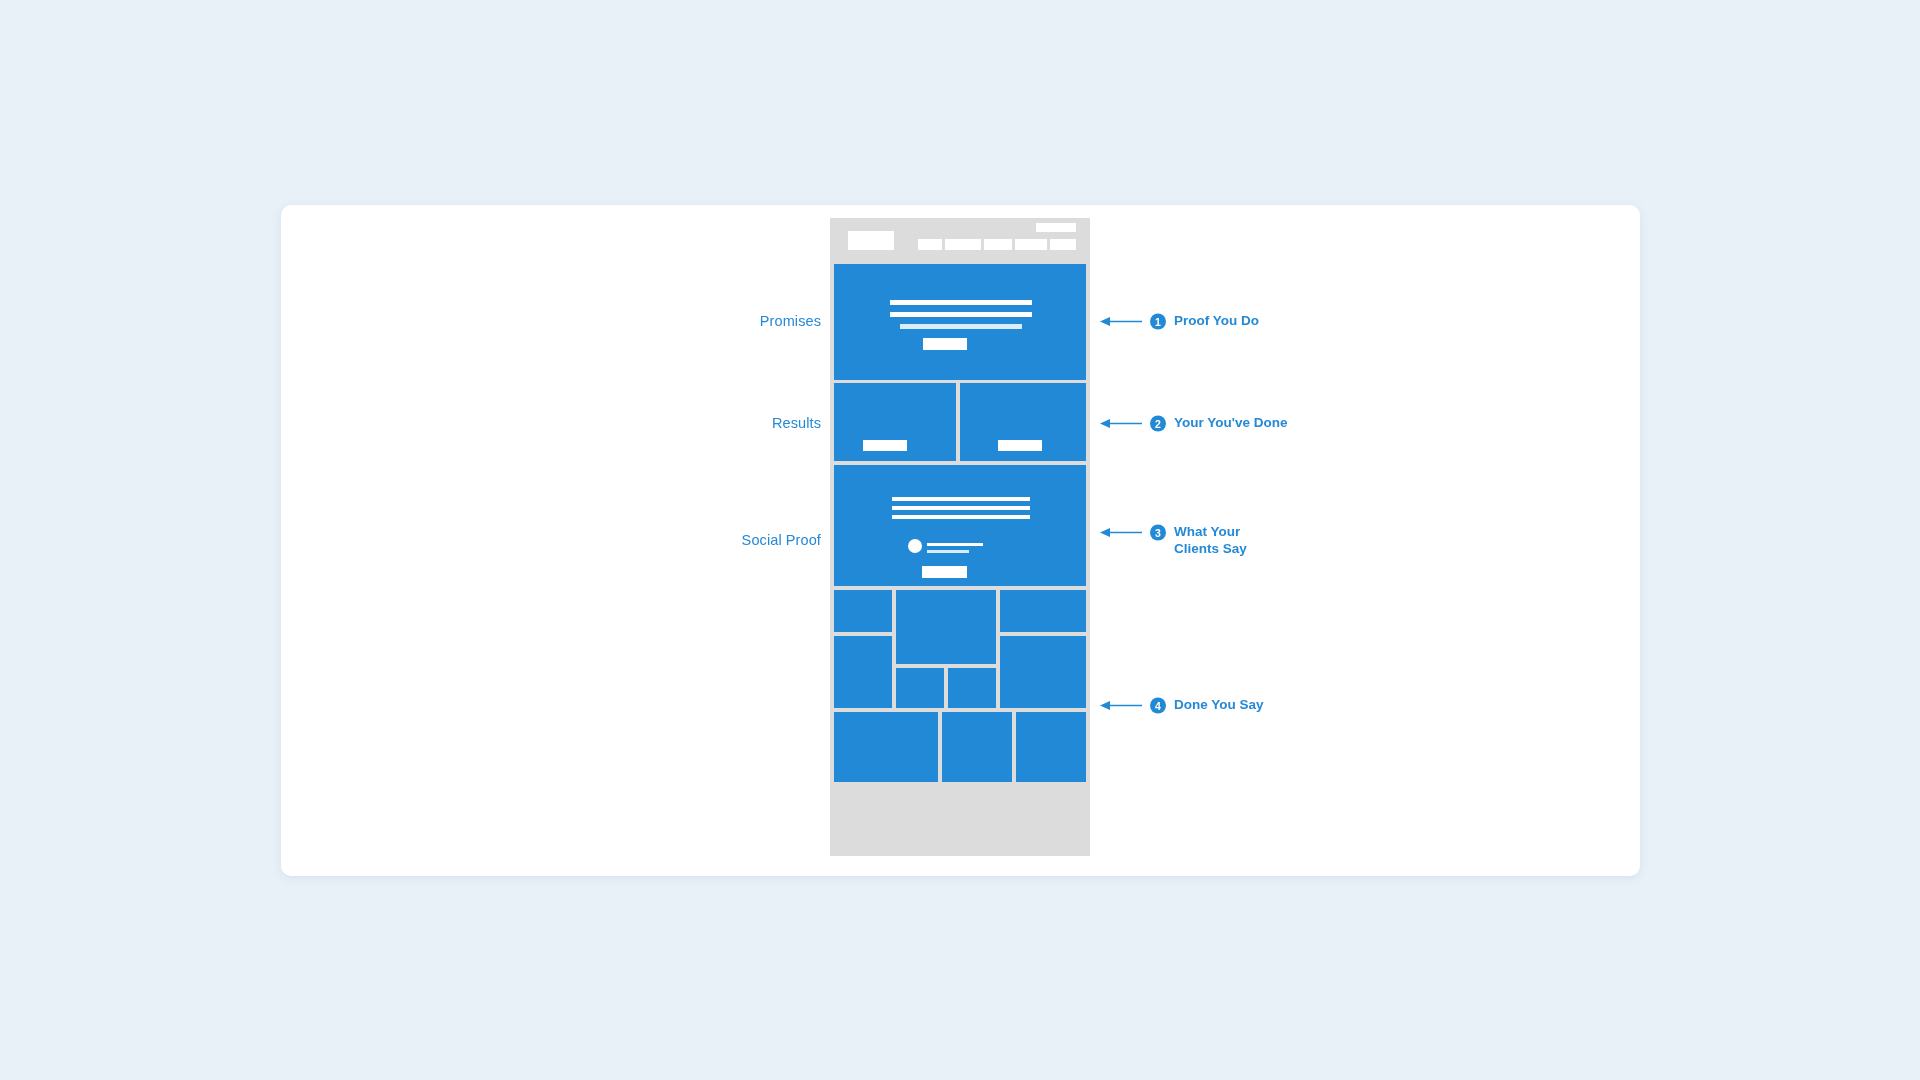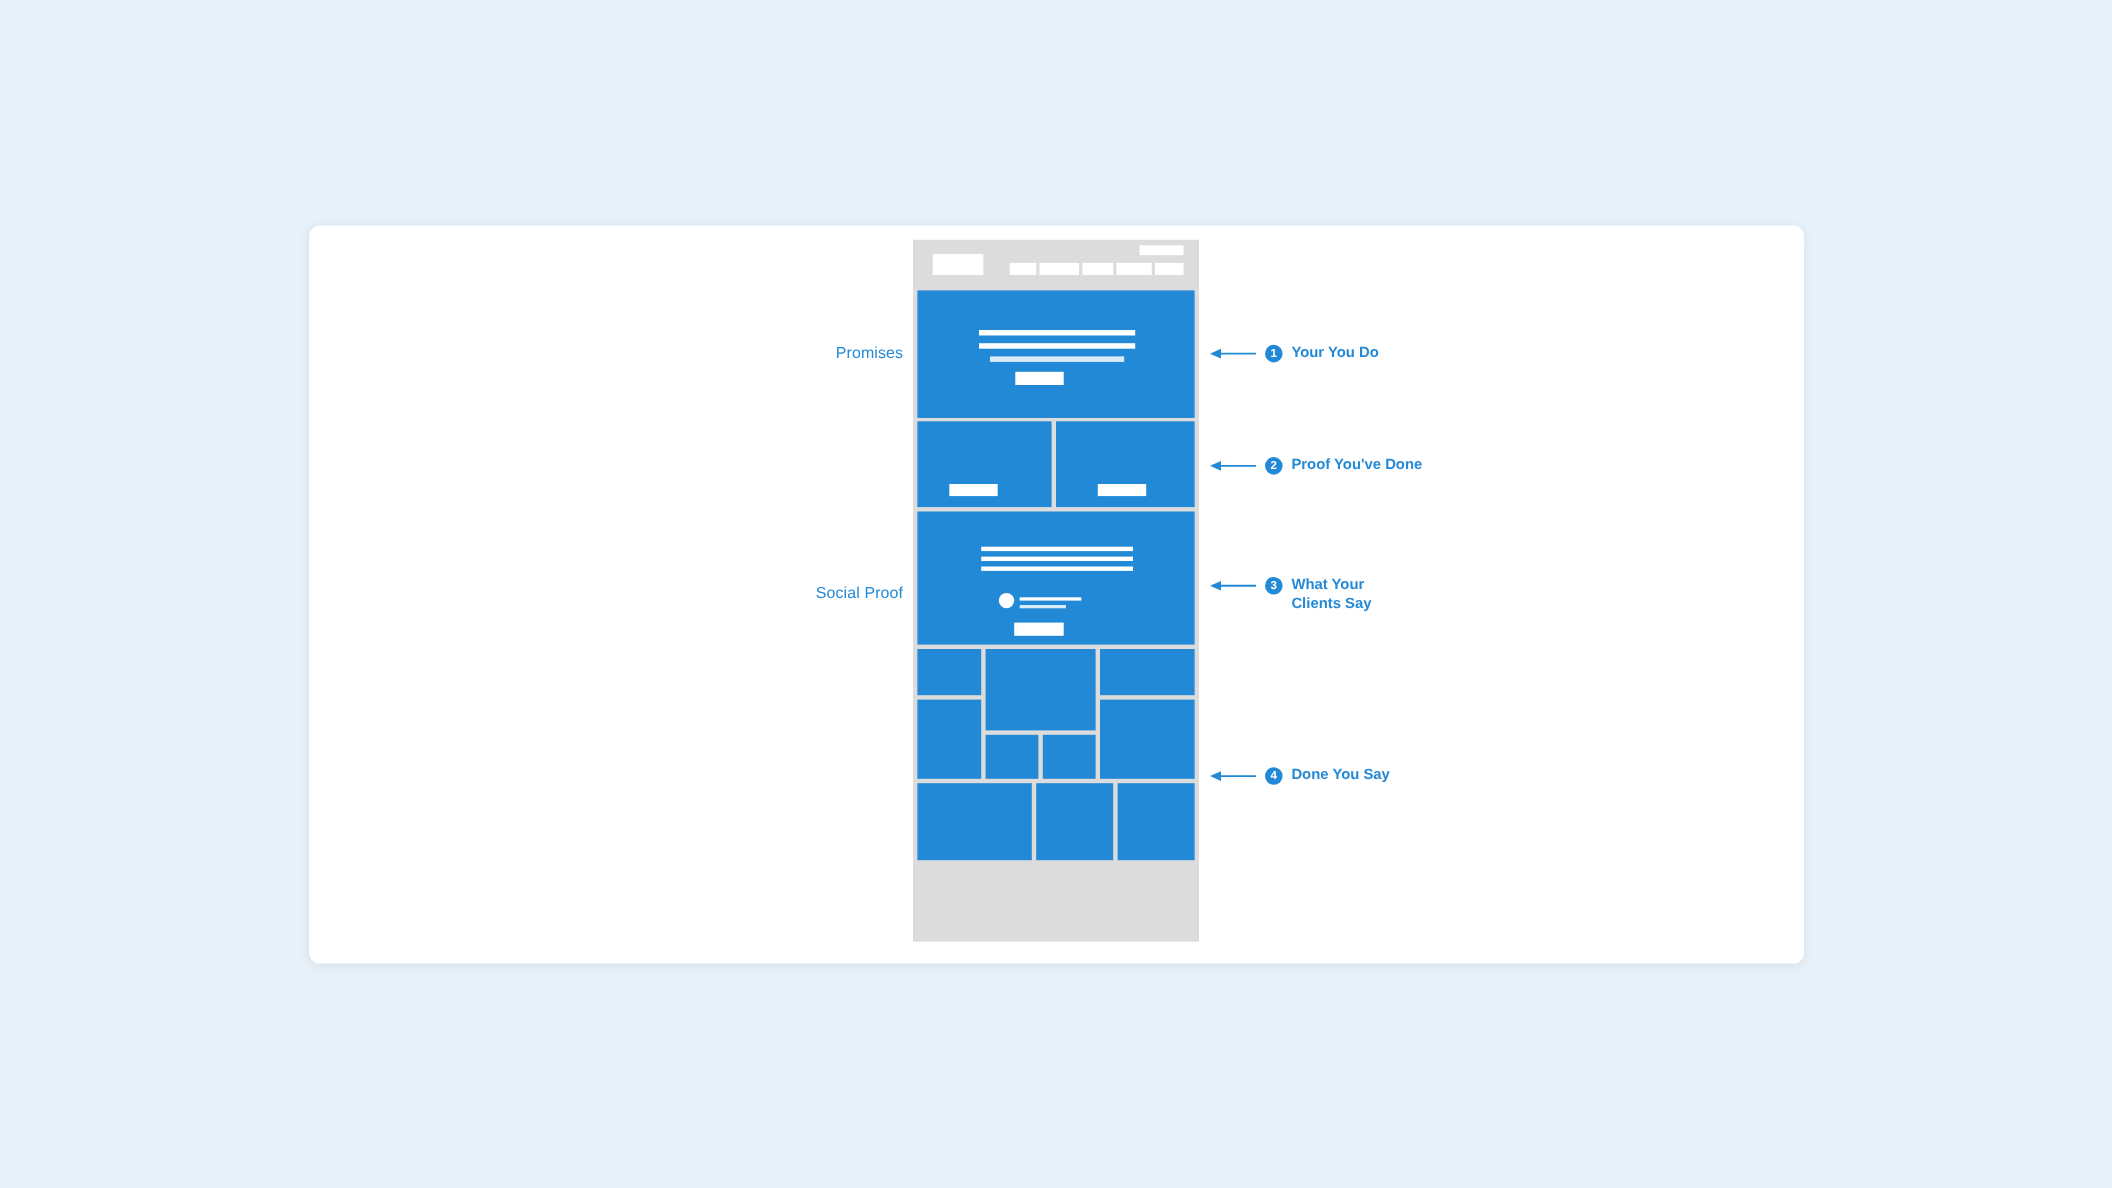--- a/index.html
+++ b/index.html
@@ -139,20 +139,21 @@
     max-width: 120px;
   }
 </style>
 </head>
 <body>
 
 <div id="canvas-card">
 
   <div class="stage-label" style="left:0px; top:116px; width:540px;">Promises</div>
 
+  <div class="stage-label" style="left:0px; top:218px; width:540px;">Results</div>
 
   <div class="stage-label" style="left:0px; top:335px; width:540px;text-align:right;">Social Proof</div>
 
 
   <div id="browser-mock" style="left:549px; top:13px;">
 
     <div id="mock-header">
       <div id="mock-logo"></div>
       <div id="mock-utility-bar"></div>
       <div id="mock-nav">
@@ -204,30 +205,30 @@
     <div class="panel" style="left:186px; top:494px; width:70px;  height:70px;"></div>
 
   </div>
 
   <div class="annotation" style="left:819px; top:116px;">
     <svg class="ann-arrow" width="42" height="10" viewBox="0 0 42 10">
       <line x1="10" y1="5" x2="42" y2="5" stroke="#2189d6" stroke-width="1.6"></line>
       <polygon points="0,5 10,0.6 10,9.4" fill="#2189d6"></polygon>
     </svg>
     <div class="ann-badge">1</div>
-    <div class="ann-text">Your You Do</div>
+    <div class="ann-text">Proof You Do</div>
   </div>
 
   <div class="annotation" style="left:819px; top:218px;">
     <svg class="ann-arrow" width="42" height="10" viewBox="0 0 42 10">
       <line x1="10" y1="5" x2="42" y2="5" stroke="#2189d6" stroke-width="1.6"></line>
       <polygon points="0,5 10,0.6 10,9.4" fill="#2189d6"></polygon>
     </svg>
     <div class="ann-badge">2</div>
-    <div class="ann-text">Proof You've Done</div>
+    <div class="ann-text">Your You've Done</div>
   </div>
 
   <div class="annotation" style="left:819px; top:335px;">
     <svg class="ann-arrow" width="42" height="10" viewBox="0 0 42 10">
       <line x1="10" y1="5" x2="42" y2="5" stroke="#2189d6" stroke-width="1.6"></line>
       <polygon points="0,5 10,0.6 10,9.4" fill="#2189d6"></polygon>
     </svg>
     <div class="ann-badge">3</div>
     <div class="ann-text" style="max-width:92px;">What Your Clients Say</div>
   </div>

